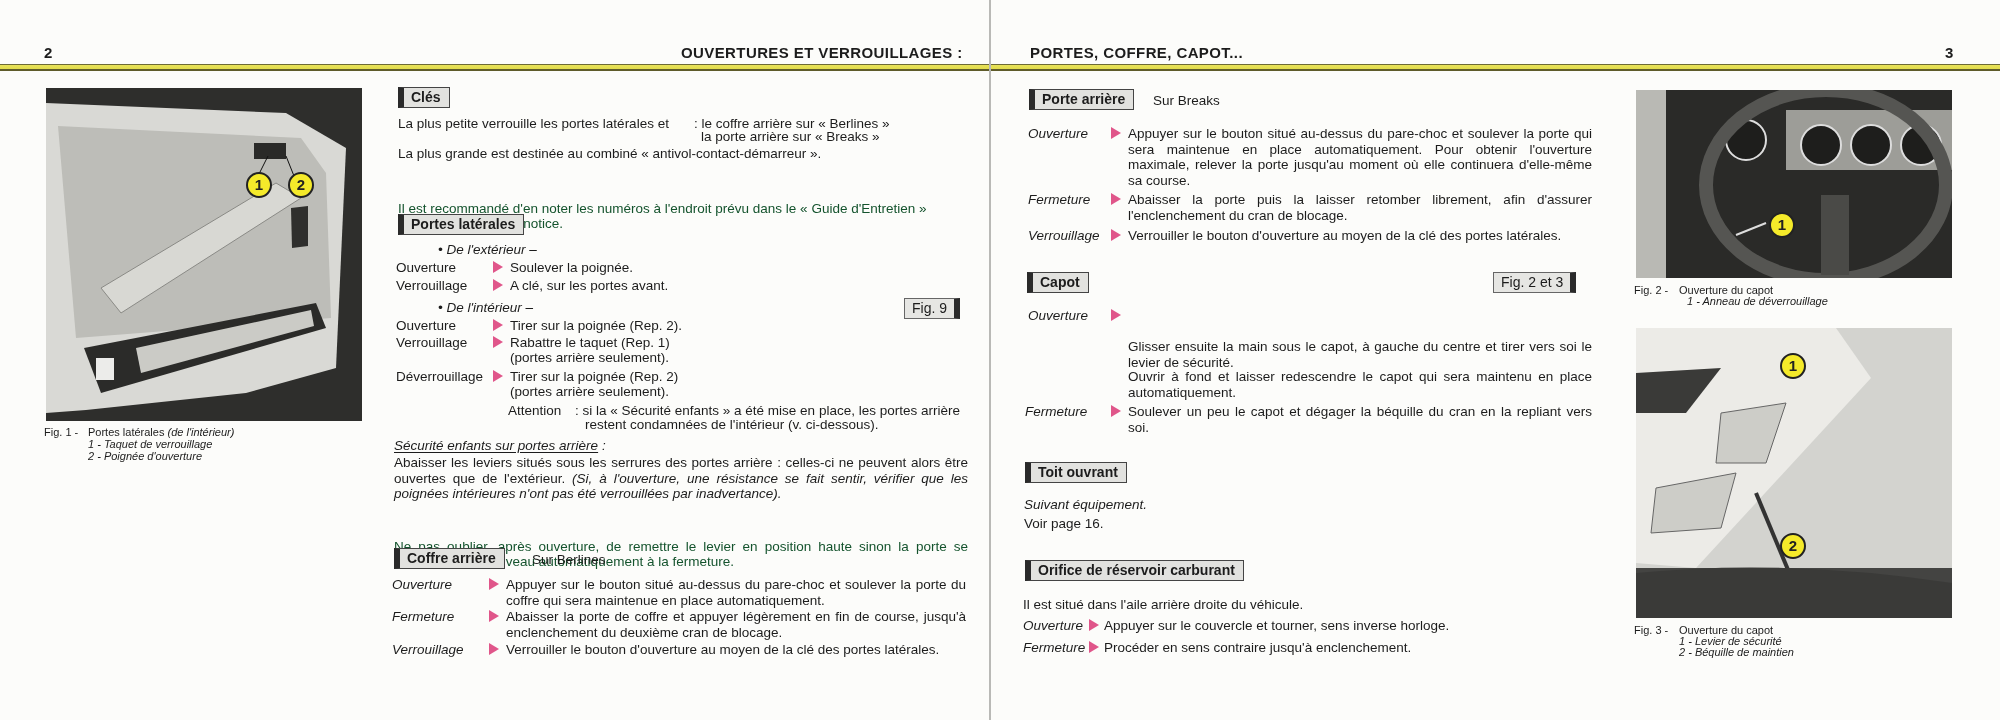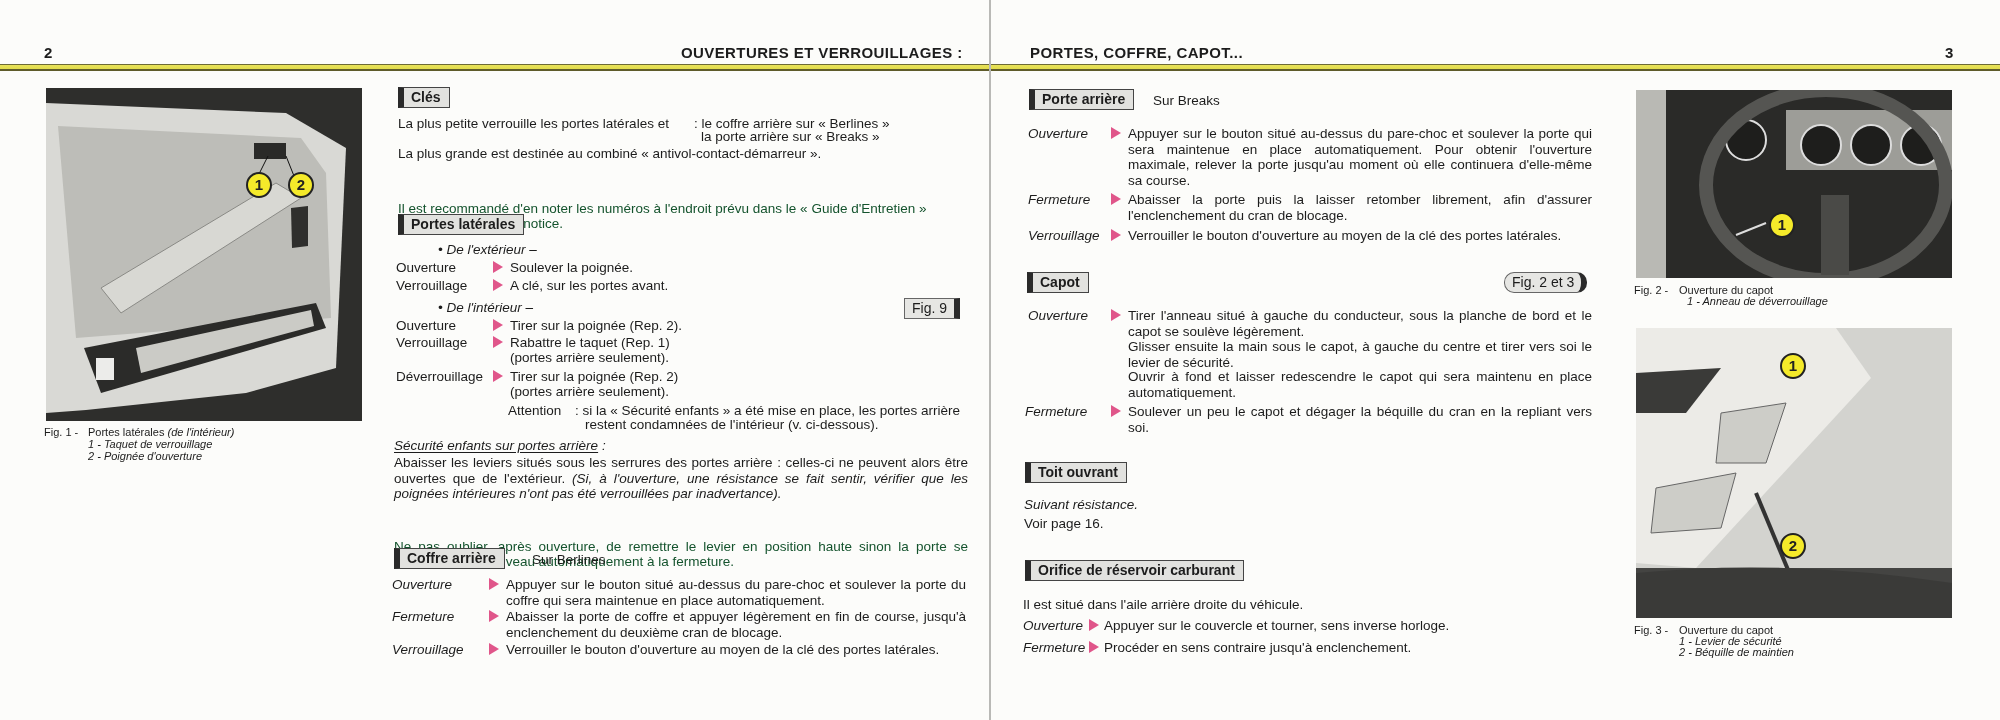--- a/index.html
+++ b/index.html
@@ -142,34 +142,33 @@
 
   <div class="row-label it" style="left:37px;top:192px;">Fermeture</div>
   <div class="arr" style="left:120px;top:193px;"></div>
   <div class="row-text" style="left:137px;top:192px;width:464px;">Abaisser la porte puis la laisser retomber librement, afin d'assurer l'enclenchement du cran de blocage.</div>
 
   <div class="row-label it" style="left:37px;top:228px;">Verrouillage</div>
   <div class="arr" style="left:120px;top:229px;"></div>
   <div class="row-text" style="left:137px;top:228px;white-space:nowrap;">Verrouiller le bouton d'ouverture au moyen de la clé des portes latérales.</div>
 
   <div class="section-box" style="left:36px;top:272px;">Capot</div>
-  <div class="fig-box" style="left:513px;top:272px;border-radius:10px;">Fig. 2 et 3</div>
+  <div class="fig-box" style="left:502px;top:272px;">Fig. 2 et 3</div>
 
   <div class="row-label it" style="left:37px;top:308px;">Ouverture</div>
   <div class="arr" style="left:120px;top:309px;"></div>
-  <div class="row-text" style="left:137px;top:308px;width:464px;">Tirer l'anneau situé à gauche du conducteur, sous la planche de bord et le capot se soulève légèrement.</div>
   <div class="row-text" style="left:137px;top:369px;width:464px;">Ouvrir à fond et laisser redescendre le capot qui sera maintenu en place automatiquement.</div>
   <div class="row-text" style="left:137px;top:339px;width:464px;">Glisser ensuite la main sous le capot, à gauche du centre et tirer vers soi le levier de sécurité.</div>
 
   <div class="row-label it" style="left:34px;top:404px;">Fermeture</div>
   <div class="arr" style="left:120px;top:405px;"></div>
   <div class="row-text" style="left:137px;top:404px;width:464px;">Soulever un peu le capot et dégager la béquille du cran en la repliant vers soi.</div>
 
   <div class="section-box" style="left:34px;top:462px;">Toit ouvrant</div>
-  <div class="t it" style="left:33px;top:497px;">Suivant résistance.</div>
+  <div class="t it" style="left:33px;top:497px;">Suivant équipement.</div>
   <div class="t" style="left:33px;top:516px;">Voir page 16.</div>
 
   <div class="section-box" style="left:34px;top:560px;">Orifice de réservoir carburant</div>
   <div class="t" style="left:32px;top:597px;">Il est situé dans l'aile arrière droite du véhicule.</div>
 
   <div class="row-label it" style="left:32px;top:618px;">Ouverture</div>
   <div class="arr" style="left:98px;top:619px;"></div>
   <div class="row-text" style="left:113px;top:618px;white-space:nowrap;">Appuyer sur le couvercle et tourner, sens inverse horloge.</div>
 
   <div class="row-label it" style="left:32px;top:640px;">Fermeture</div>

